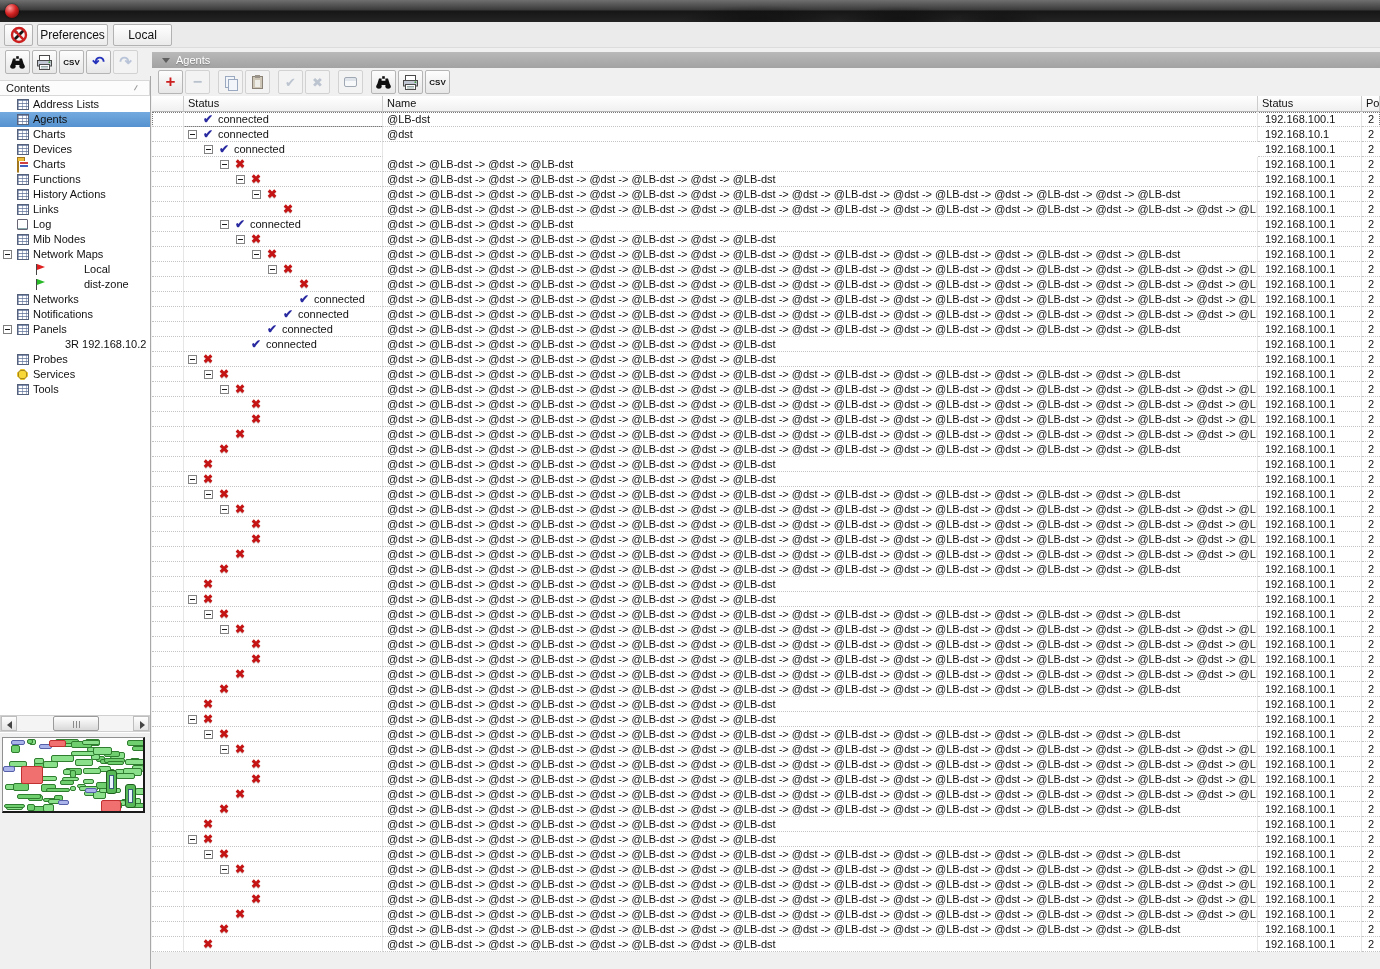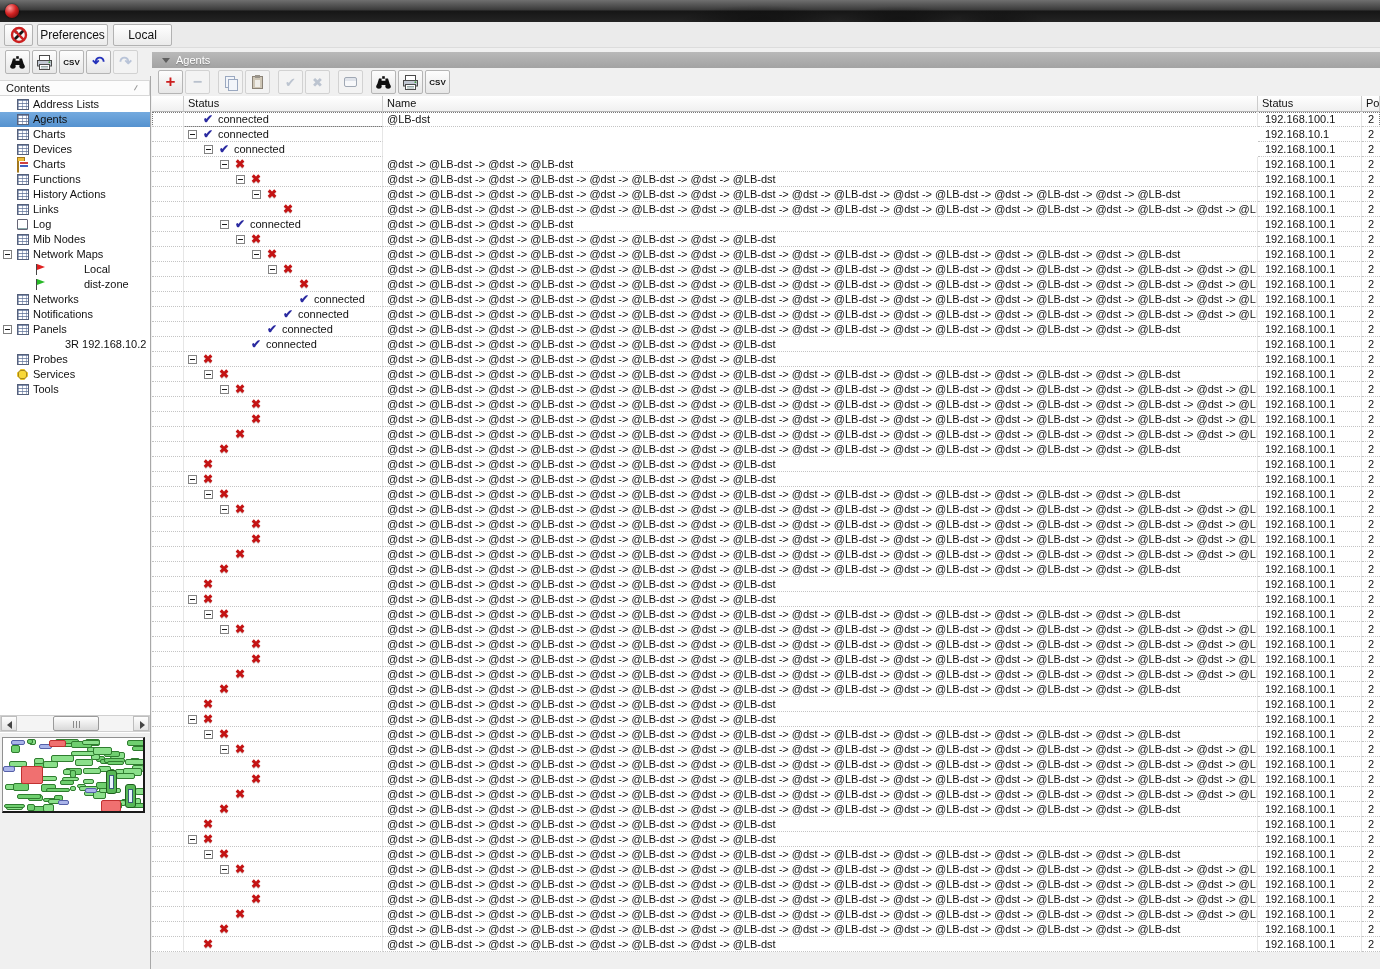--- a/index.html
+++ b/index.html
@@ -420,20 +420,21 @@
           <span class="cell" style="left:1106px;width:104px;padding-left:7px">192.168.100.1</span>
           <span class="cell" style="left:1210px;width:18px;padding-left:6px;border-right:none">2</span>
         </div>
         <div class="trow" style="top: 15px;">
           <span class="cell" style="left:0;width:32px"></span>
           <span class="cell" style="left:32px;width:199px">
             <span class="rbox" style="left:4px"></span>
             <span class="st-ok" style="left:19px">✔</span>
             <span class="st-lbl" style="left:34px">connected</span>
           </span>
+          <span class="cell" style="left:231px;width:875px;padding-left:4px">@dst</span>
           <span class="cell" style="left:1106px;width:104px;padding-left:7px">192.168.10.1</span>
           <span class="cell" style="left:1210px;width:18px;padding-left:6px;border-right:none">2</span>
         </div>
         <div class="trow" style="top: 30px;">
           <span class="cell" style="left:0;width:32px"></span>
           <span class="cell" style="left:32px;width:199px">
             <span class="rbox" style="left:20px"></span>
             <span class="st-ok" style="left:35px">✔</span>
             <span class="st-lbl" style="left:50px">connected</span>
           </span>

